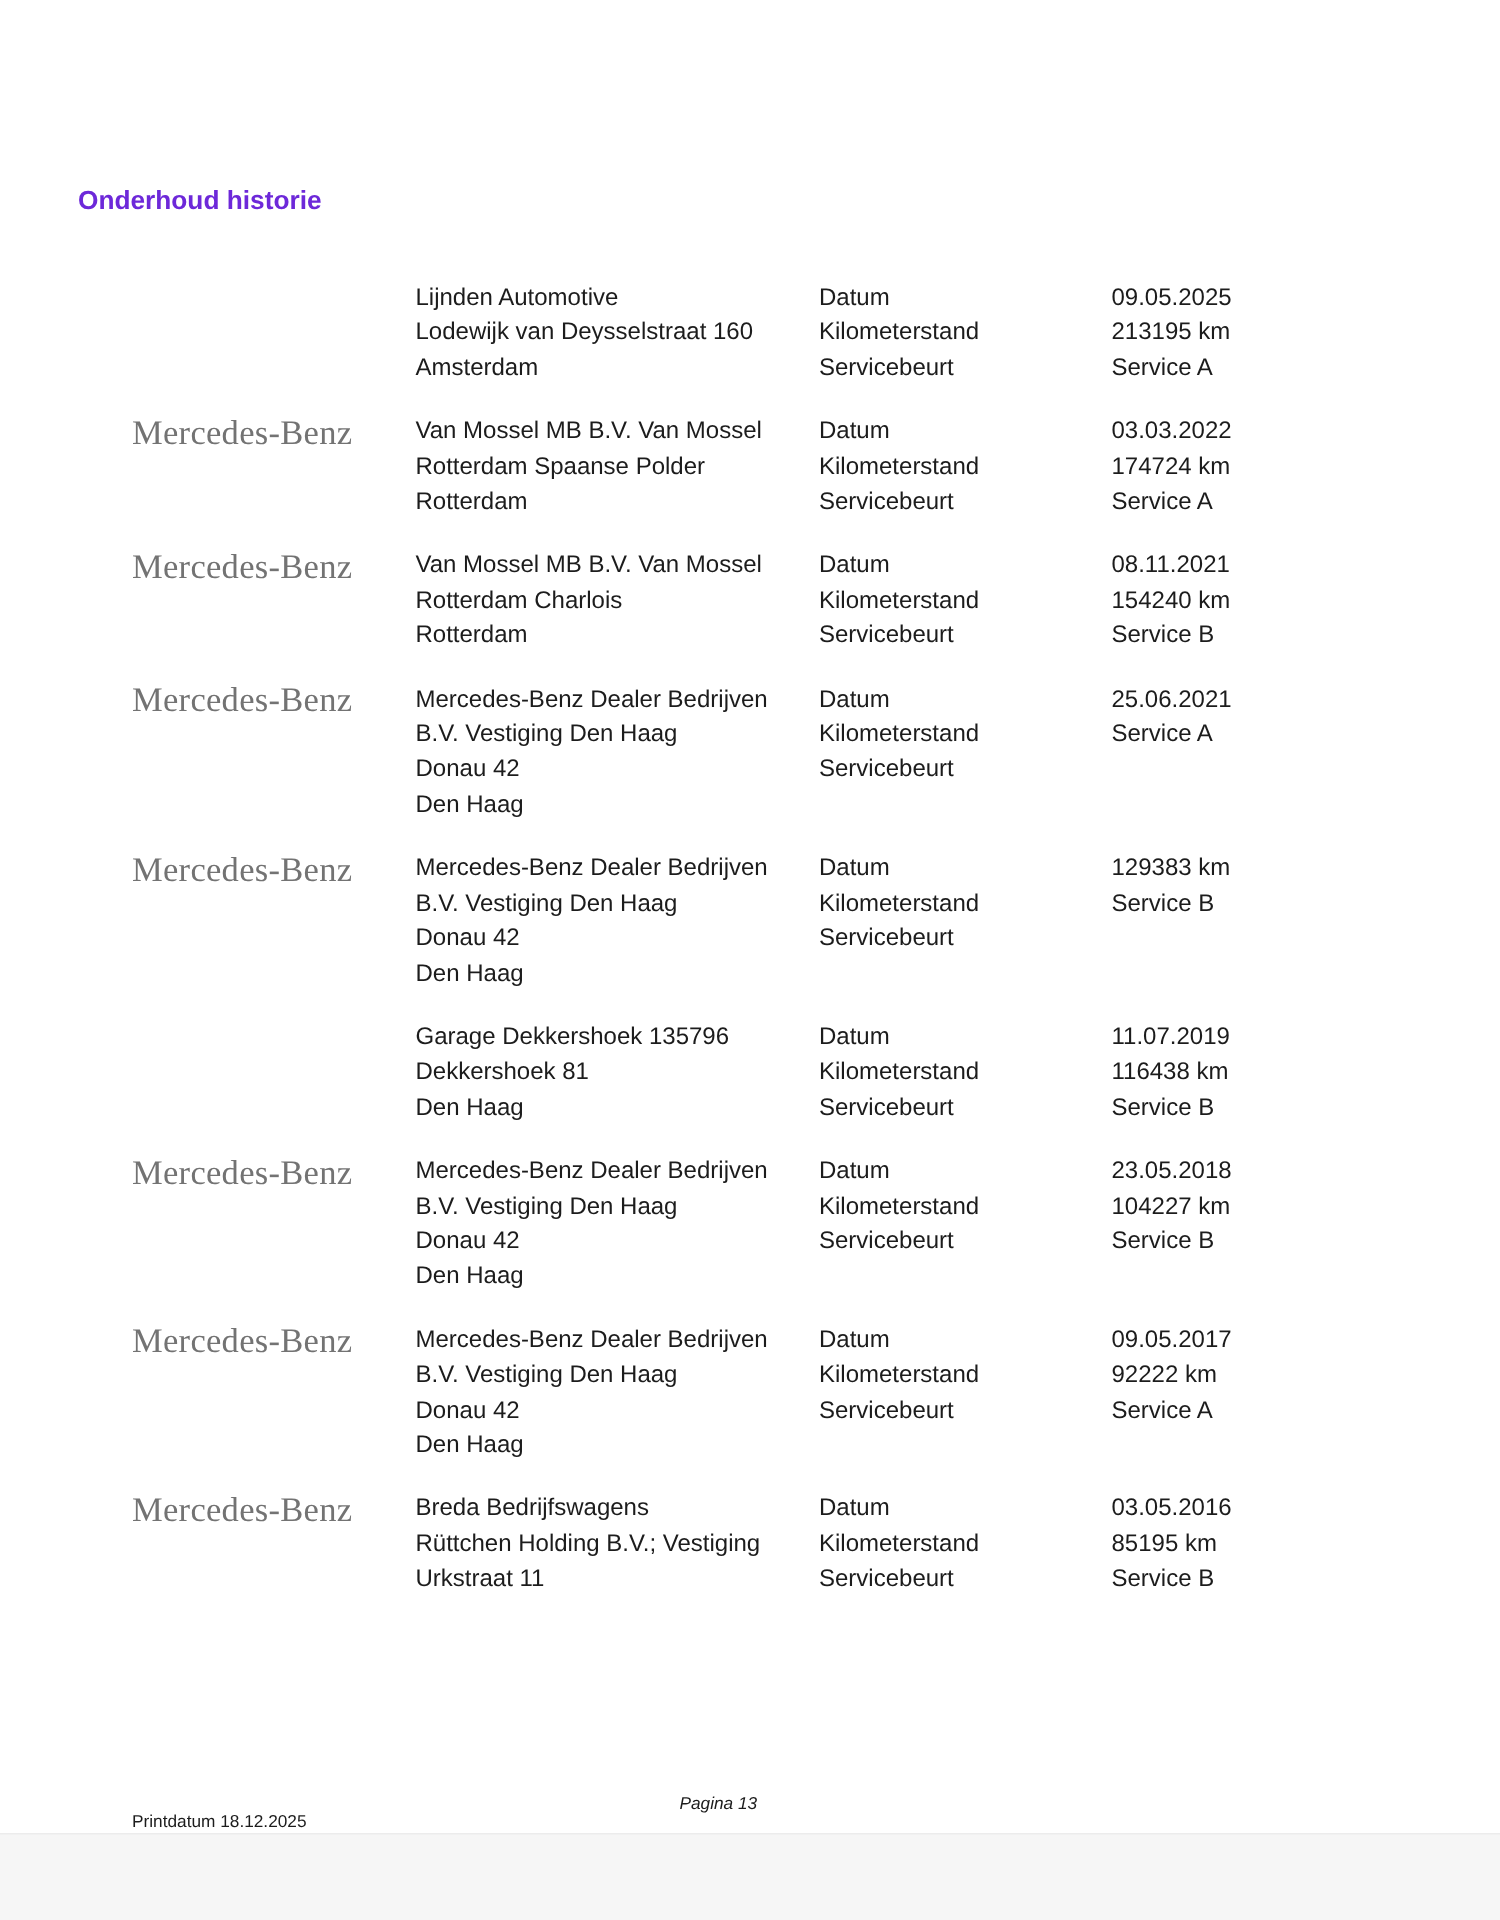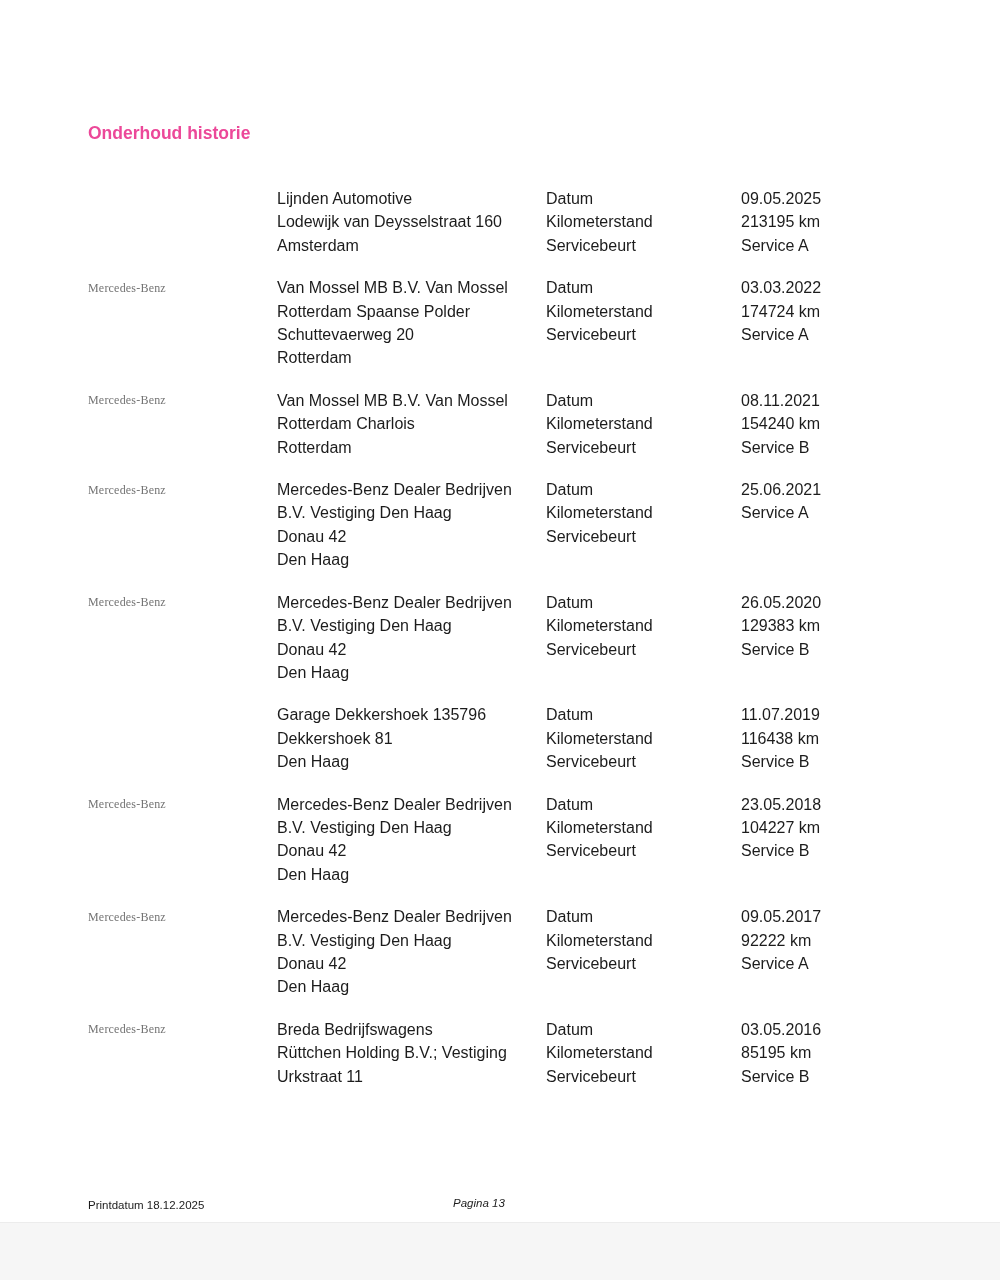--- a/index.html
+++ b/index.html
@@ -20,56 +20,56 @@
     padding-top: 123px;
     color: #1c1c1c;
   }
   .below-page {
     width: 1000px;
     height: 58px;
     background: #f6f6f6;
     border-top: 1px solid #ececec;
   }
   .doc-title {
-    margin: 0 0 44px 88px;
+    margin: 0 0 44px 52px;
     font-size: 17.5px;
     line-height: 20px;
     font-weight: bold;
-    color: #ec4899;
+    color: #6d28d9;
   }
   .entries {
     margin-left: 88px;
     margin-right: 40px;
     margin-top: 36px;
   }
   .entry {
     display: grid;
     grid-template-columns: 189px 269px 195px auto;
     margin-bottom: 19px;
     font-size: 16px;
     line-height: 23.4px;
   }
   .col-logo {
     font-family: "Liberation Serif", serif;
-    font-size: 12px;
+    font-size: 23px;
     color: #737373;
     letter-spacing: 0.2px;
     padding-top: 0.5px;
   }
   .col-dealer { padding-right: 12px; }
   .doc-footer {
     position: absolute;
     top: 1196px;
     left: 0;
     width: 1000px;
     font-size: 11.5px;
     line-height: 14px;
     color: #1c1c1c;
   }
-  .footer-printdatum { position: absolute; left: 88px; top: 2px; }
+  .footer-printdatum { position: absolute; left: 88px; top: 12px; }
   .footer-pagina    { position: absolute; left: 453px; top: 0; font-style: italic; }
 </style>
 </head>
 <body>
 
 <div class="doc-page">
 
   <h1 class="doc-title">Onderhoud historie</h1>
 
   <div class="entries" id="entries">
@@ -90,21 +90,20 @@
       <div>213195 km</div>
       <div>Service A</div>
     </div>
   </div>
 
   <div class="entry">
     <div class="col-logo">Mercedes-Benz</div>
     <div class="col-dealer">
           <div>Van Mossel MB B.V. Van Mossel</div>
           <div>Rotterdam Spaanse Polder</div>
-          <div>Schuttevaerweg 20</div>
           <div>Rotterdam</div>
         </div>
     <div class="col-labels">
       <div>Datum</div>
       <div>Kilometerstand</div>
       <div>Servicebeurt</div>
     </div>
     <div class="col-values">
       <div>03.03.2022</div>
       <div>174724 km</div>
@@ -157,21 +156,20 @@
           <div>B.V. Vestiging Den Haag</div>
           <div>Donau 42</div>
           <div>Den Haag</div>
         </div>
     <div class="col-labels">
       <div>Datum</div>
       <div>Kilometerstand</div>
       <div>Servicebeurt</div>
     </div>
     <div class="col-values">
-      <div>26.05.2020</div>
       <div>129383 km</div>
       <div>Service B</div>
     </div>
   </div>
 
   <div class="entry">
     <div class="col-logo"></div>
     <div class="col-dealer">
           <div>Garage Dekkershoek 135796</div>
           <div>Dekkershoek 81</div>

